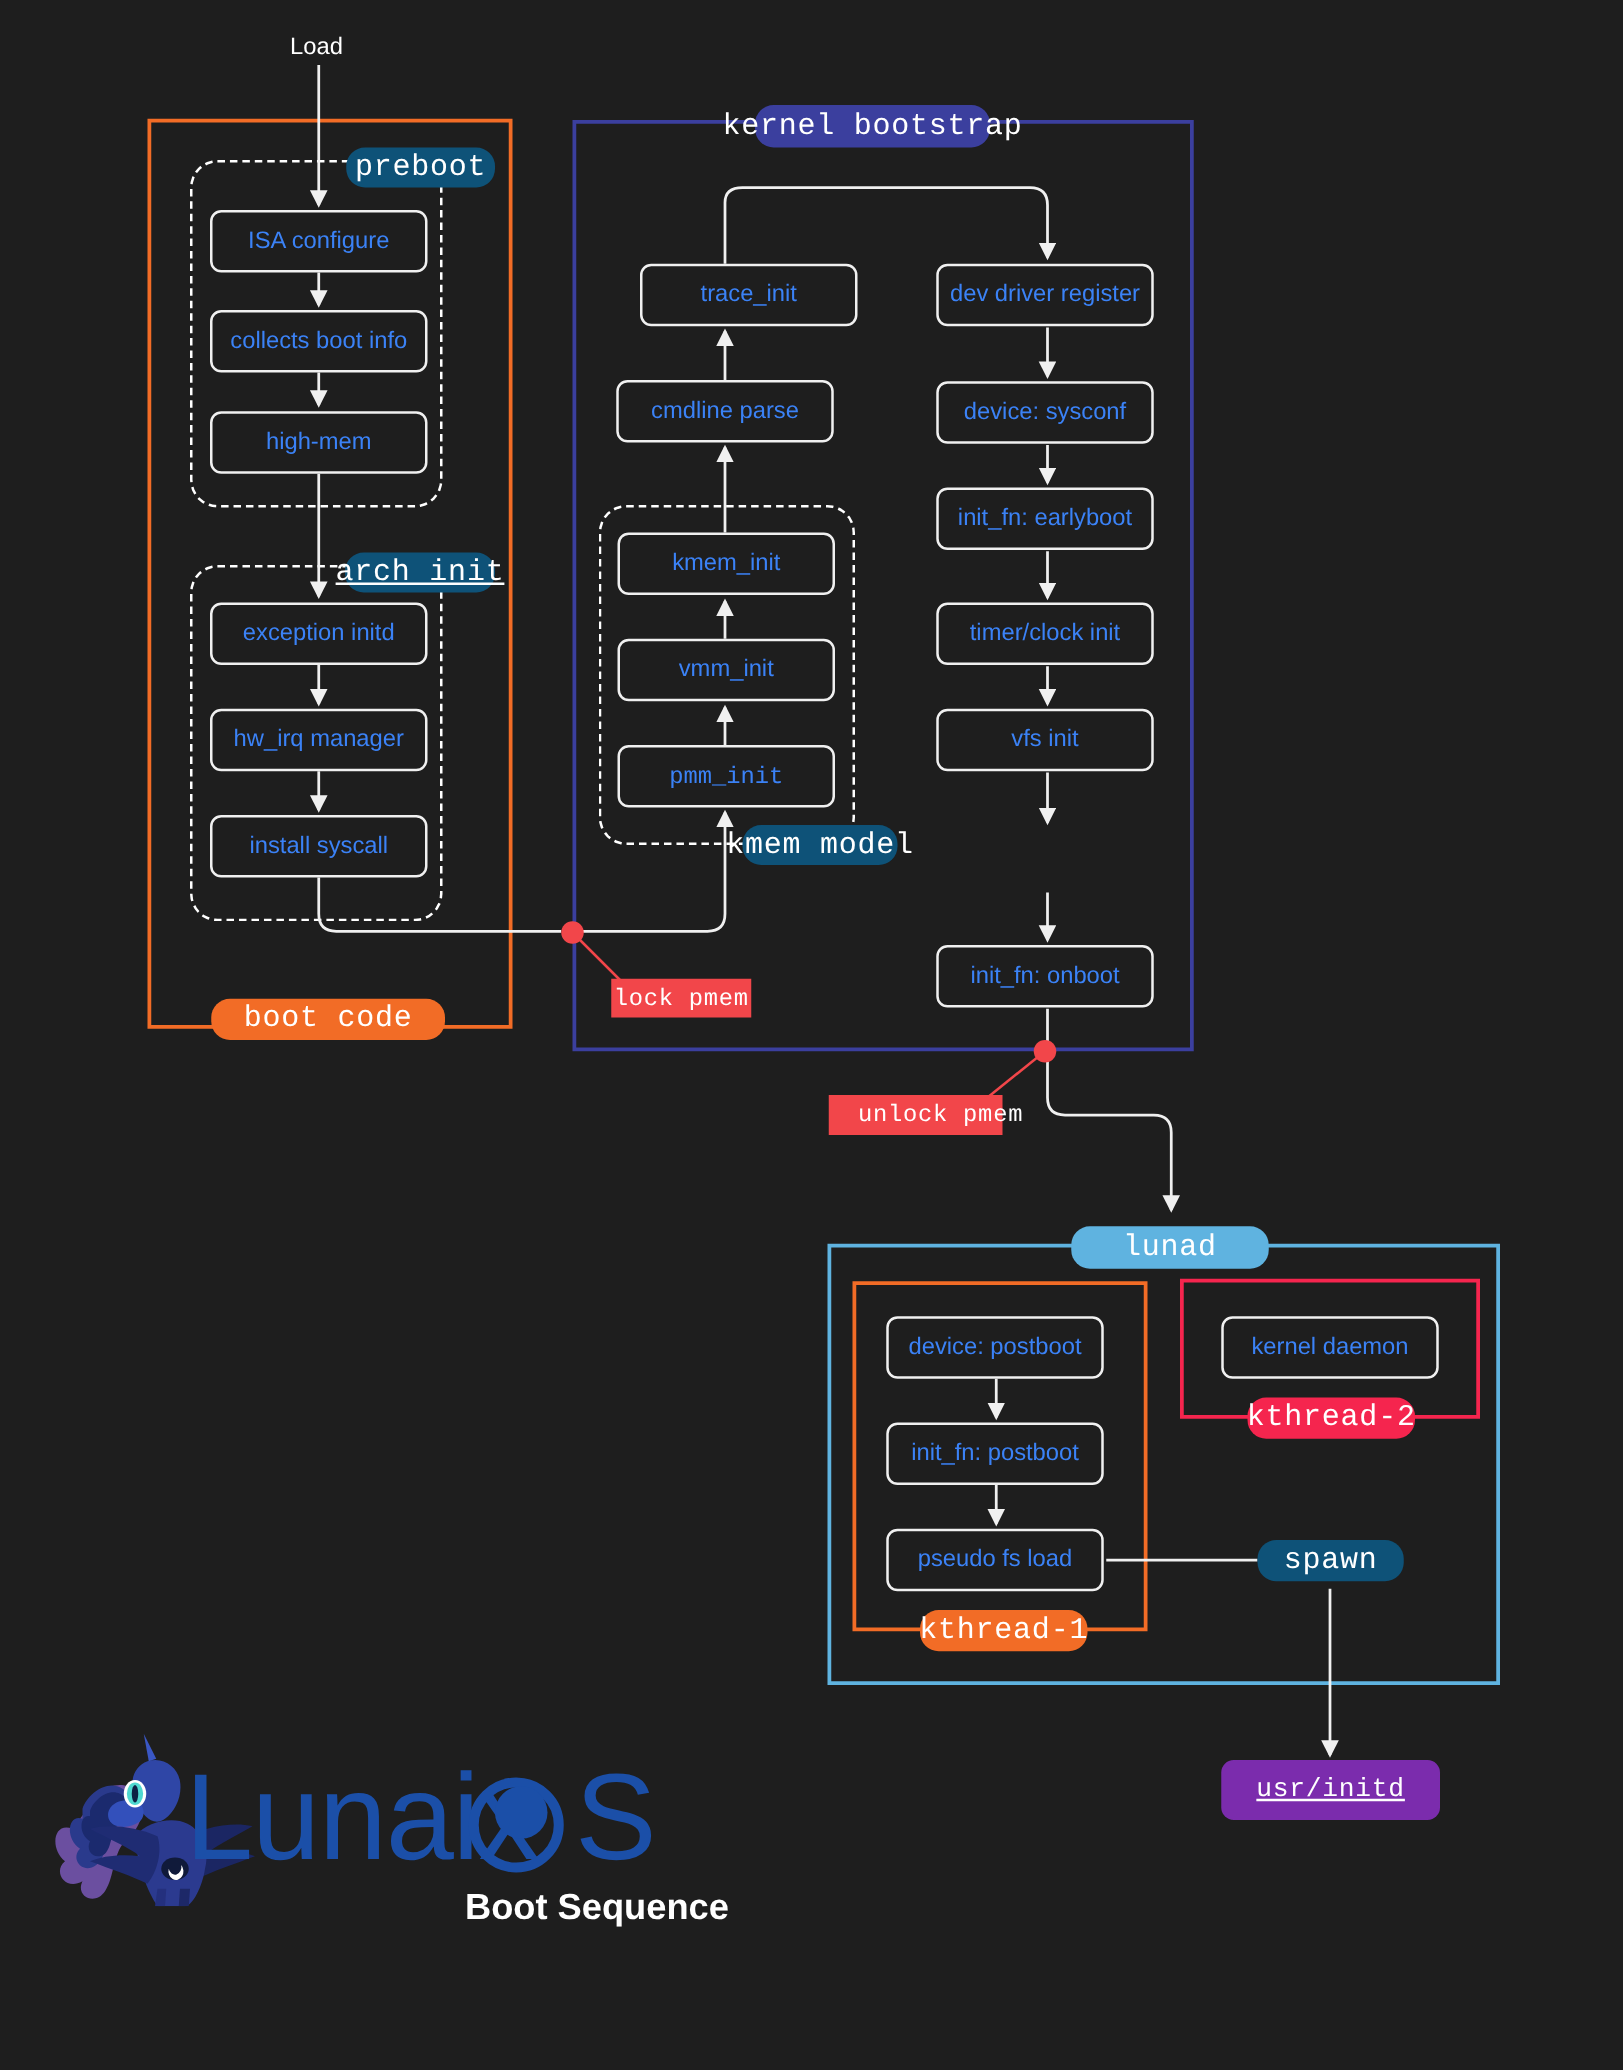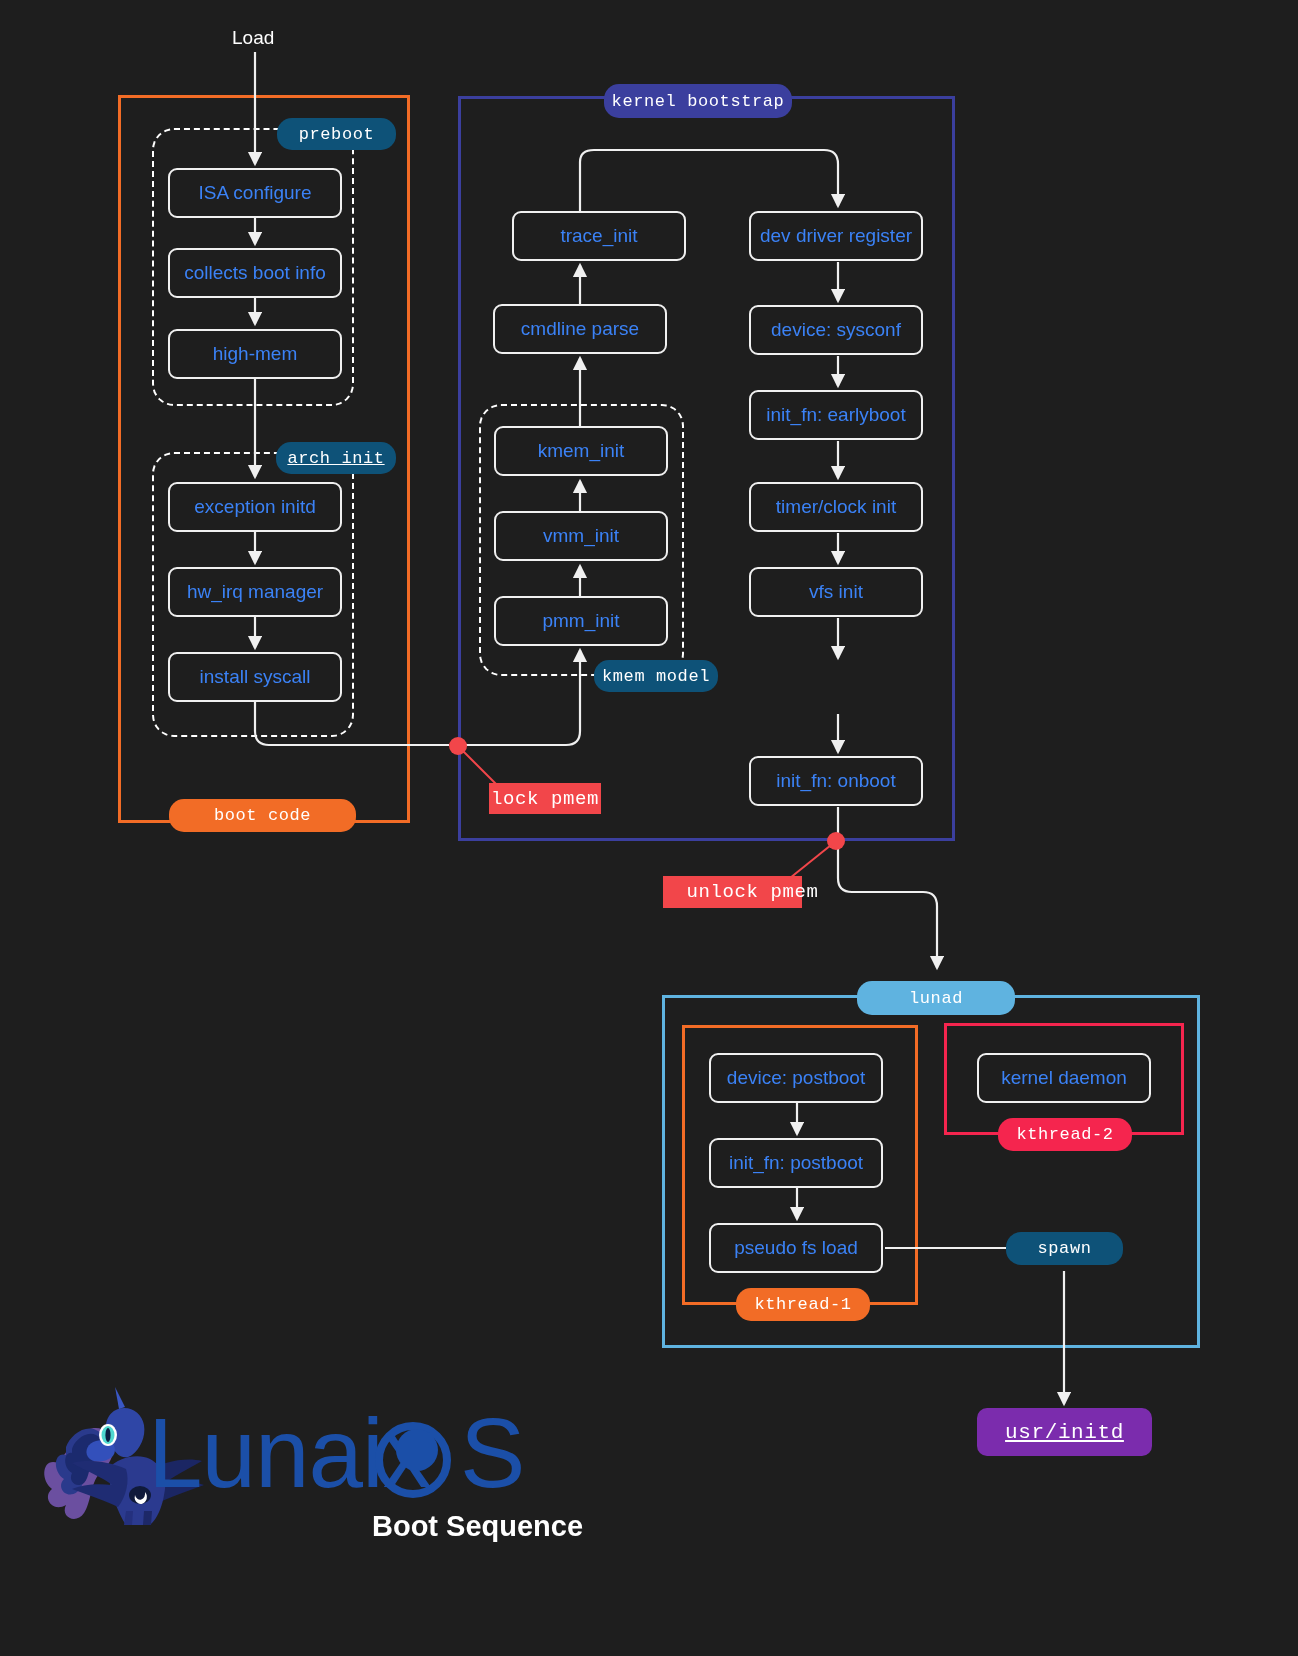--- a/index.html
+++ b/index.html
@@ -10,21 +10,21 @@
 
   
   .node{position:absolute;border:2px solid #f0f0f0;border-radius:9px;
         background:#1e1e1e;color:#3b82f6;font-size:19px;
         display:flex;align-items:center;justify-content:center;
         box-sizing:border-box;text-align:center;line-height:1.1;}
 
   
   .pill{position:absolute;border-radius:15px;color:#fff;
         font-family:"Liberation Mono","DejaVu Sans Mono",monospace;
-        font-size:17px;letter-spacing:.6px;
+        font-size:24px;letter-spacing:.6px;
         display:flex;align-items:center;justify-content:center;
         box-sizing:border-box;white-space:nowrap;}
   .rect-tag{position:absolute;color:#fff;
         font-family:"Liberation Mono","DejaVu Sans Mono",monospace;
         font-size:19px;letter-spacing:.6px;
         display:flex;align-items:center;justify-content:center;
         box-sizing:border-box;white-space:nowrap;}
 
   
   .frame{position:absolute;box-sizing:border-box;background:transparent;}
@@ -138,21 +138,21 @@
   <div class="node" style="left:168px;top:329px;width:174px;height:50px;">high-mem</div>
 
   <div class="node" style="left:168px;top:482px;width:174px;height:50px;">exception initd</div>
   <div class="node" style="left:168px;top:567px;width:174px;height:50px;">hw_irq manager</div>
   <div class="node" style="left:168px;top:652px;width:174px;height:50px;">install syscall</div>
 
   <div class="node" style="left:512px;top:211px;width:174px;height:50px;">trace_init</div>
   <div class="node" style="left:493px;top:304px;width:174px;height:50px;">cmdline parse</div>
   <div class="node" style="left:494px;top:426px;width:174px;height:50px;">kmem_init</div>
   <div class="node" style="left:494px;top:511px;width:174px;height:50px;">vmm_init</div>
-  <div class="node" style="left:494px;top:596px;width:174px;height:50px;">pmm_init</div>
+  <div class="node" style="left:494px;top:596px;width:174px;height:50px;font-family:Liberation Mono, monospace;">pmm_init</div>
 
   <div class="node" style="left:749px;top:211px;width:174px;height:50px;">dev driver register</div>
   <div class="node" style="left:749px;top:305px;width:174px;height:50px;">device: sysconf</div>
   <div class="node" style="left:749px;top:390px;width:174px;height:50px;">init_fn: earlyboot</div>
   <div class="node" style="left:749px;top:482px;width:174px;height:50px;">timer/clock init</div>
   <div class="node" style="left:749px;top:567px;width:174px;height:50px;">vfs init</div>
   <div class="node" style="left:749px;top:756px;width:174px;height:50px;">init_fn: onboot</div>
 
   <div class="node" style="left:709px;top:1053px;width:174px;height:50px;">device: postboot</div>
   <div class="node" style="left:709px;top:1138px;width:174px;height:50px;">init_fn: postboot</div>

